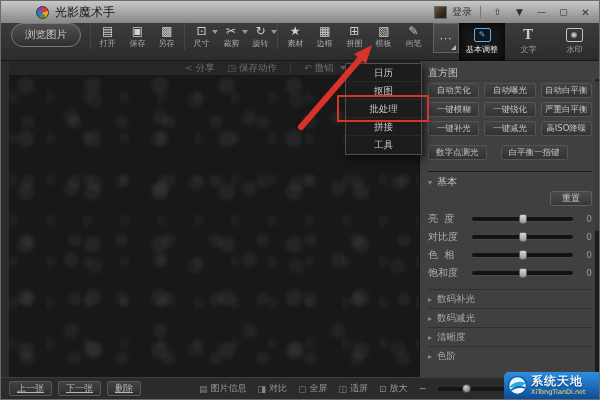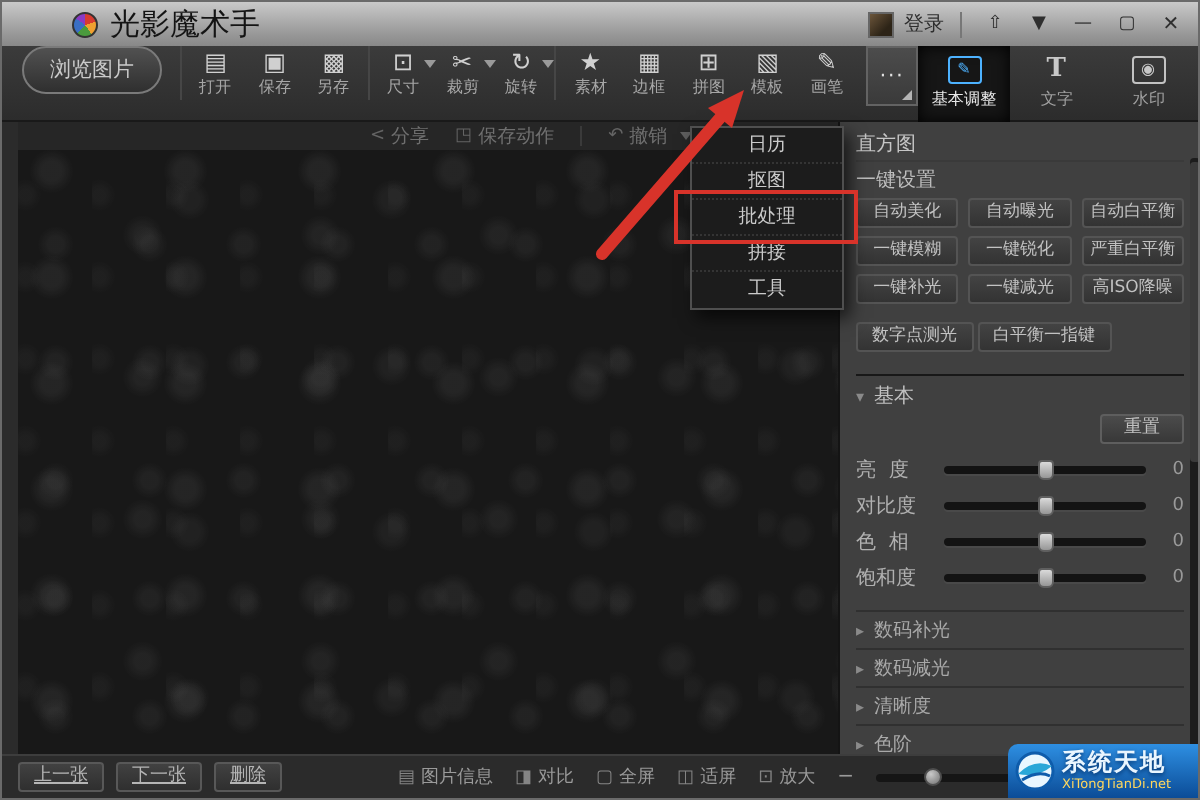--- a/index.html
+++ b/index.html
@@ -5,21 +5,21 @@
   * { margin:0; padding:0; box-sizing:border-box; }
   html,body { background:#4a4a4a; }
   body { font-family:"DejaVu Sans","Liberation Sans",sans-serif; }
   .window { position:relative; width:600px; height:400px; background:#2b2b2b; overflow:hidden; border:1px solid #6a6a6a; }
 
   
   .titlebar { position:absolute; left:0; top:0; right:0; height:22px;
     background:linear-gradient(#c9c9c9,#9a9a9a 70%,#888); display:flex; align-items:center; padding:0 5px; }
   .logo { width:13px; height:13px; border-radius:50%; margin-left:30px; margin-right:6px; border:1px solid #333;
     background:conic-gradient(#d83b2f 0 20%, #f0a030 20% 40%, #4a9a3d 40% 62%, #3a6fc4 62% 85%, #8a3ac4 85% 100%); }
-  .apptitle { font-size:15px; color:#141414; }
+  .apptitle { font-size:12px; color:#141414; }
   .tb-right { margin-left:auto; display:flex; align-items:center; gap:5px; }
   .avatar { width:13px; height:13px; border:1px solid #666; background:linear-gradient(135deg,#6b553a,#2d2417 70%); }
   .login { font-size:10px; color:#2e2e2e; }
   .tbsep { width:1px; height:13px; background:#777; margin:0 3px; }
   .winbtn { width:17px; height:15px; text-align:center; font-size:9px; line-height:15px; color:#2f2f2f; }
   .winbtn.close { font-size:10px; }
 
   
   .toolbar { position:absolute; left:0; top:22px; right:0; height:38px;
     background:linear-gradient(#3b3b3b,#2c2c2c); border-bottom:1px solid #191919;
@@ -69,21 +69,21 @@
     background-size:67px 53px, 89px 71px, 47px 59px, 101px 83px, 37px 41px; }
 
   
   .sidepanel { position:absolute; left:418px; top:60px; width:182px; height:319px; background:#404040;
     border-left:1px solid #141414; padding:4px 9px 0 8px; overflow:hidden; }
   .sp-h1 { height:16px; line-height:15px; border-bottom:1px solid #3a3a3a; color:#c6c6c6; font-size:10px; }
   .sp-h2 { height:16px; line-height:19px; color:#bdbdbd; font-size:10px; }
   .grid { display:grid; grid-template-columns:repeat(3,1fr); gap:4px 5px; margin-top:2px; }
   .pbtn { height:15px; background:linear-gradient(#434343,#333); border:1px solid #545454; border-radius:2px;
     color:#c2c2c2; font-size:8.5px; text-align:center; line-height:13px; white-space:nowrap; overflow:hidden; }
-  .extra { display:flex; gap:2px; margin-top:9px; }
+  .extra { display:flex; gap:14px; margin-top:9px; }
   .extra .pbtn { padding:0 7px; }
   .basic-h { margin-top:11px; padding-top:3px; border-top:1px solid #181818; height:18px; color:#c0c0c0;
     font-size:10px; display:flex; align-items:center; gap:5px; }
   .caret { font-size:8px; color:#8a8a8a; }
   .reset-row { display:flex; justify-content:flex-end; margin:2px 0 4px; }
   .reset { width:42px; height:15px; background:linear-gradient(#4b4b4b,#383838); border:1px solid #5e5e5e;
     border-radius:2px; color:#c2c2c2; font-size:9px; text-align:center; line-height:13px; }
   .srow { display:flex; align-items:center; height:18px; gap:7px; }
   .slabel { width:37px; font-size:10px; color:#b0b0b0; white-space:pre; }
   .track { flex:1; height:4px; background:#131313; border-radius:2px; position:relative;
@@ -239,21 +239,20 @@
       <span class="ab-ic">↶</span>
       <span>撤销</span>
       <span class="undo-dd"></span>
     </div>
   </div>
 
   <div class="canvas"></div>
 
   <div class="sidepanel">
     <div class="sp-h1">直方图</div>
-    <div class="sp-h2">一键设置</div>
     <div class="grid">
       <div class="pbtn">自动美化</div>
       <div class="pbtn">自动曝光</div>
       <div class="pbtn">自动白平衡</div>
       <div class="pbtn">一键模糊</div>
       <div class="pbtn">一键锐化</div>
       <div class="pbtn">严重白平衡</div>
       <div class="pbtn">一键补光</div>
       <div class="pbtn">一键减光</div>
       <div class="pbtn">高ISO降噪</div>

